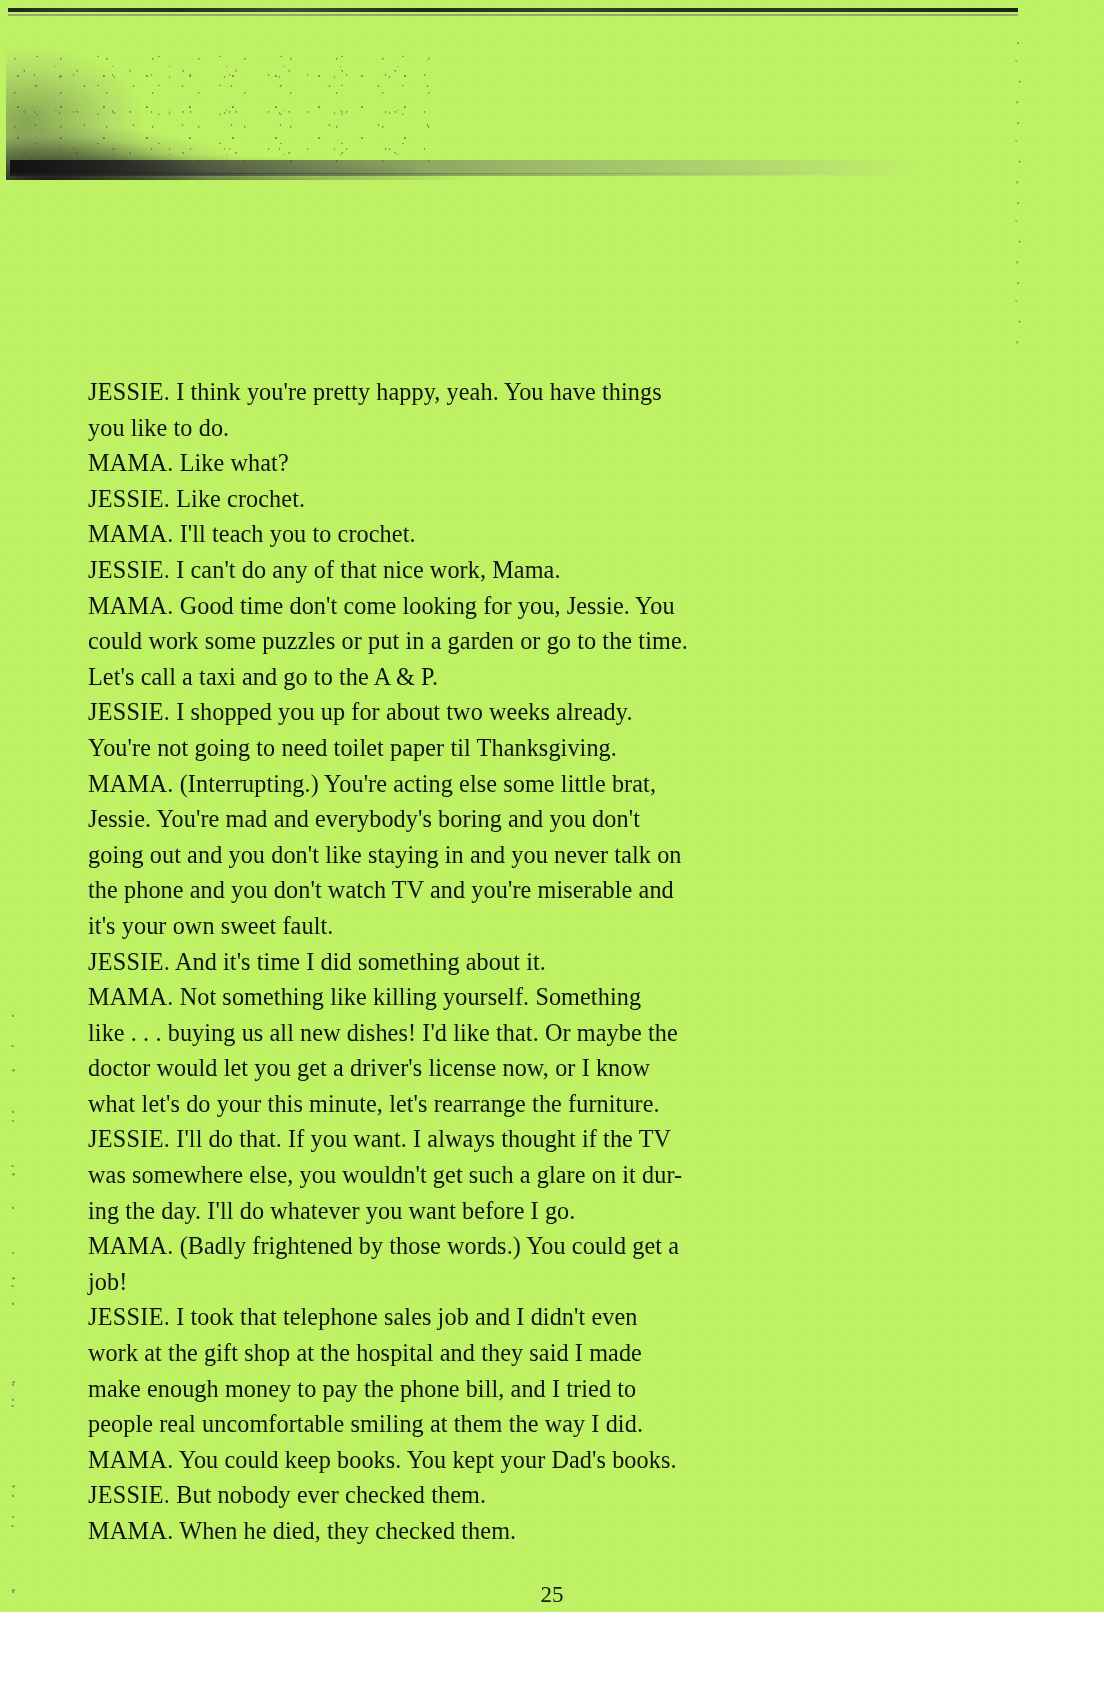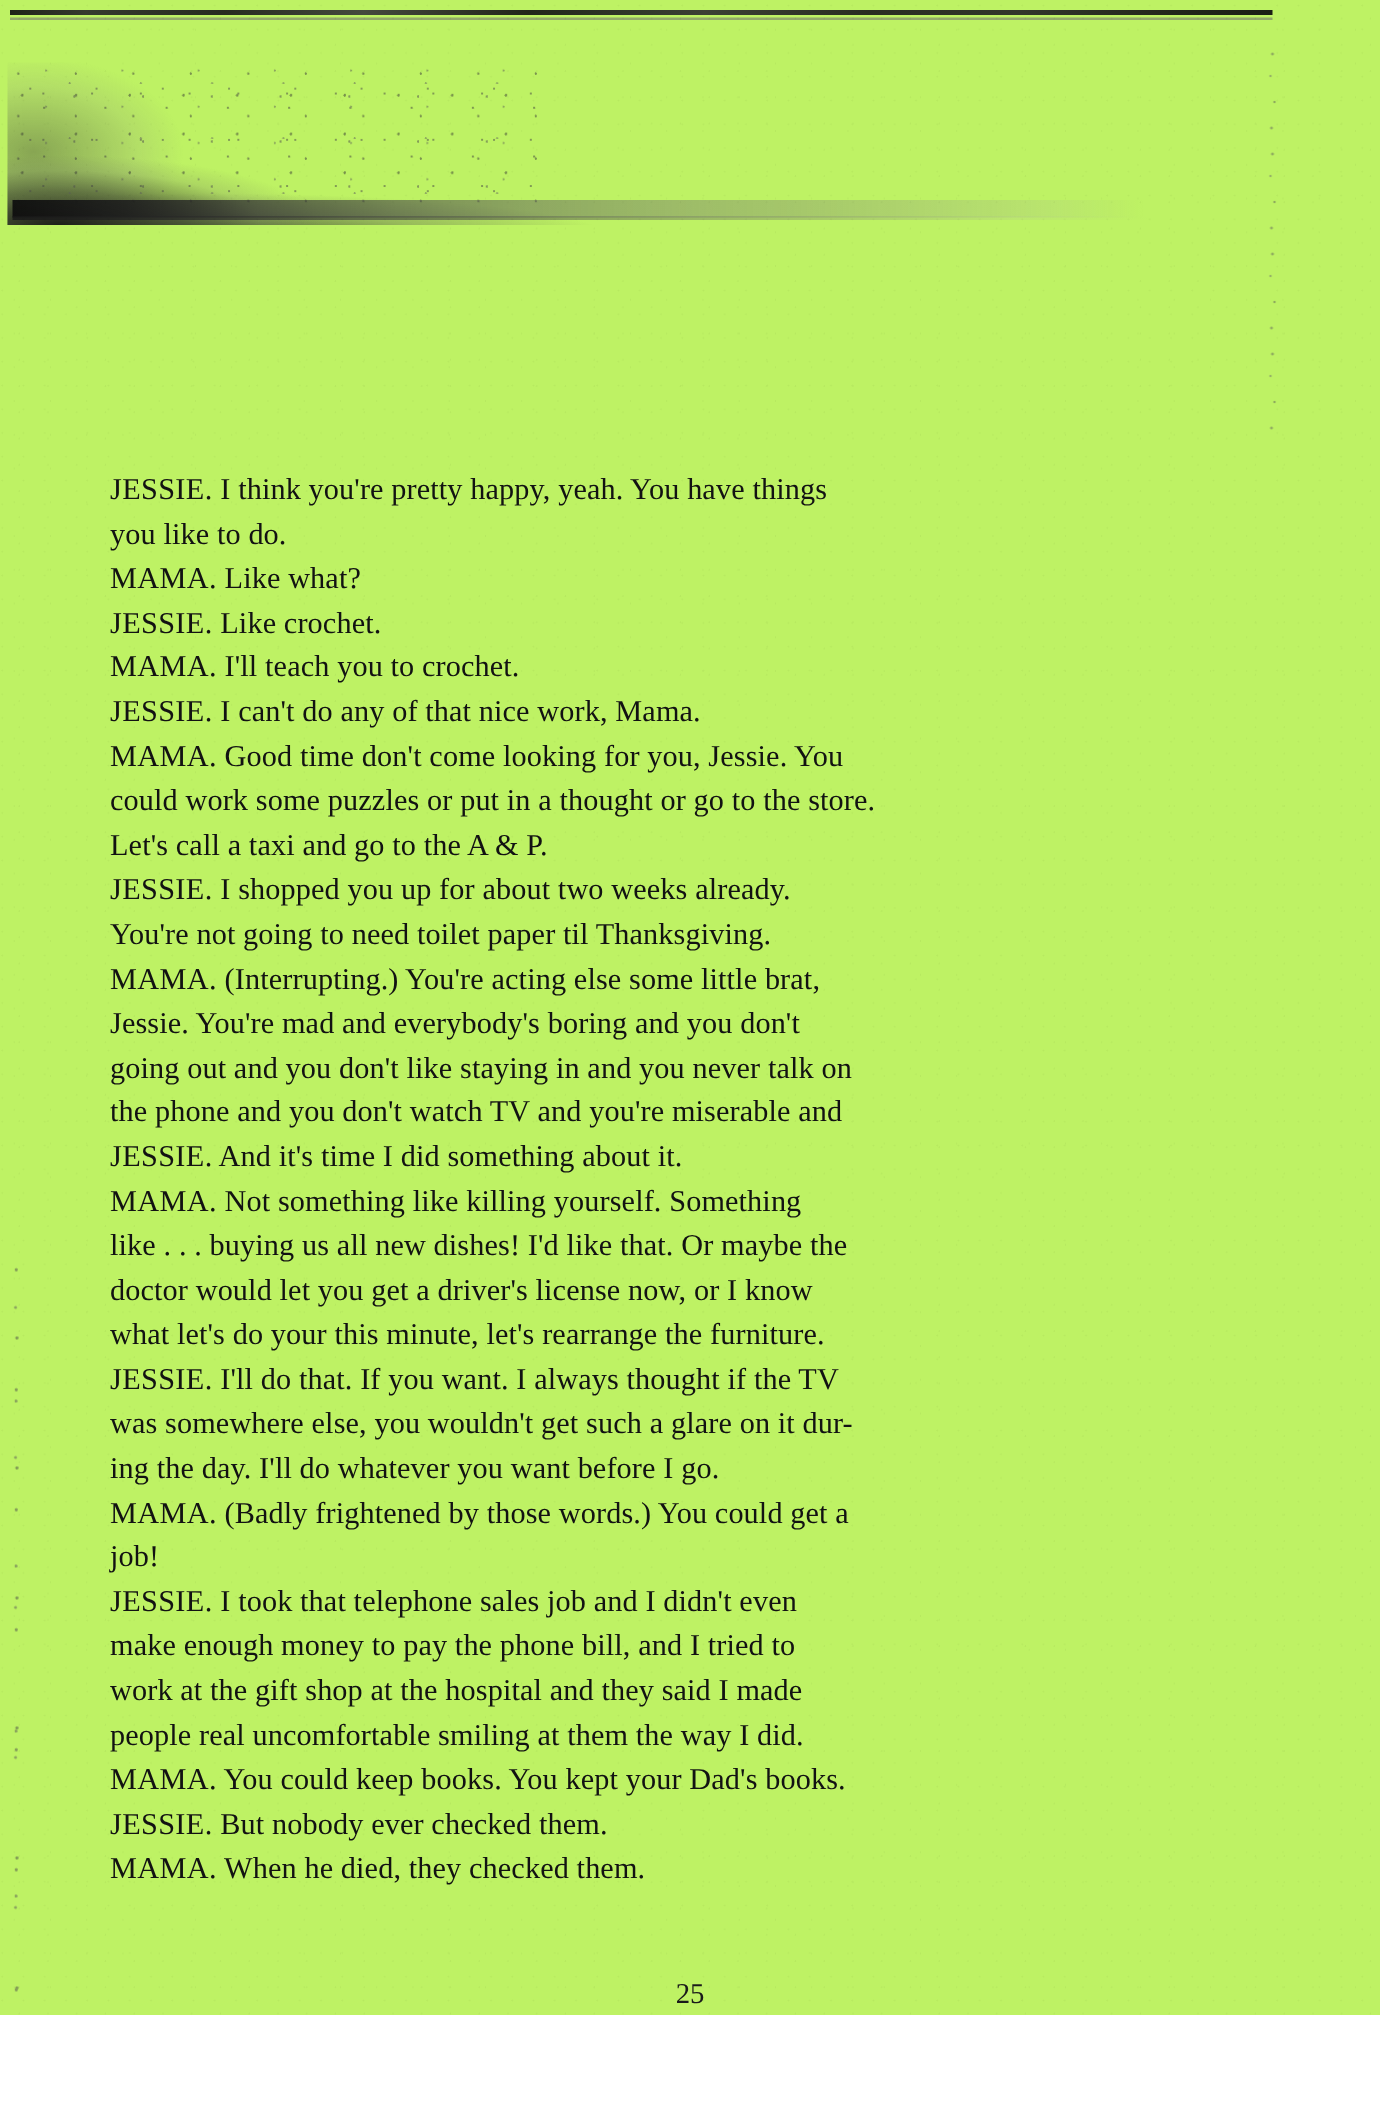--- a/index.html
+++ b/index.html
@@ -179,41 +179,42 @@
   <div class="left-margin-marks"></div>
 
   <div class="text-block" id="body-text">
       <div class="line"><span class="speaker">JESSIE.</span><span> I think you're pretty happy, yeah. You have things</span></div>
       <div class="line"><span>you like to do.</span></div>
       <div class="line"><span class="speaker">MAMA.</span><span> Like what?</span></div>
       <div class="line"><span class="speaker">JESSIE.</span><span> Like crochet.</span></div>
       <div class="line"><span class="speaker">MAMA.</span><span> I'll teach you to crochet.</span></div>
       <div class="line"><span class="speaker">JESSIE.</span><span> I can't do any of that nice work, Mama.</span></div>
       <div class="line"><span class="speaker">MAMA.</span><span> Good time don't come looking for you, Jessie. You</span></div>
-      <div class="line"><span>could work some puzzles or put in a thought or go to the store.</span></div>
+      <div class="line"><span>could work some puzzles or put in a garden or go to the time.</span></div>
       <div class="line"><span>Let's call a taxi and go to the A &amp; P.</span></div>
       <div class="line"><span class="speaker">JESSIE.</span><span> I shopped you up for about two weeks already.</span></div>
       <div class="line"><span>You're not going to need toilet paper til Thanksgiving.</span></div>
       <div class="line"><span class="speaker">MAMA.</span><span class="stage"> (Interrupting.)</span><span> You're acting else some little brat,</span></div>
       <div class="line"><span>Jessie. You're mad and everybody's boring and you don't</span></div>
       <div class="line"><span>going out and you don't like staying in and you never talk on</span></div>
       <div class="line"><span>the phone and you don't watch TV and you're miserable and</span></div>
+      <div class="line"><span>it's your own sweet fault.</span></div>
       <div class="line"><span class="speaker">JESSIE.</span><span> And it's time I did something about it.</span></div>
       <div class="line"><span class="speaker">MAMA.</span><span> Not something like killing yourself. Something</span></div>
       <div class="line"><span>like . . . buying us all new dishes! I'd like that. Or maybe the</span></div>
       <div class="line"><span>doctor would let you get a driver's license now, or I know</span></div>
       <div class="line"><span>what let's do your this minute, let's rearrange the furniture.</span></div>
       <div class="line"><span class="speaker">JESSIE.</span><span> I'll do that. If you want. I always thought if the TV</span></div>
       <div class="line"><span>was somewhere else, you wouldn't get such a glare on it dur-</span></div>
       <div class="line"><span>ing the day. I'll do whatever you want before I go.</span></div>
       <div class="line"><span class="speaker">MAMA.</span><span class="stage"> (Badly frightened by those words.)</span><span> You could get a</span></div>
       <div class="line"><span>job!</span></div>
       <div class="line"><span class="speaker">JESSIE.</span><span> I took that telephone sales job and I didn't even</span></div>
+      <div class="line"><span>work at the gift shop at the hospital and they said I made</span></div>
       <div class="line"><span>make enough money to pay the phone bill, and I tried to</span></div>
-      <div class="line"><span>work at the gift shop at the hospital and they said I made</span></div>
       <div class="line"><span>people real uncomfortable smiling at them the way I did.</span></div>
       <div class="line"><span class="speaker">MAMA.</span><span> You could keep books. You kept your Dad's books.</span></div>
       <div class="line"><span class="speaker">JESSIE.</span><span> But nobody ever checked them.</span></div>
       <div class="line"><span class="speaker">MAMA.</span><span> When he died, they checked them.</span></div>
     </div>
 
   <div class="page-number">25</div>
 
   <div class="grain"></div>
 </div>

